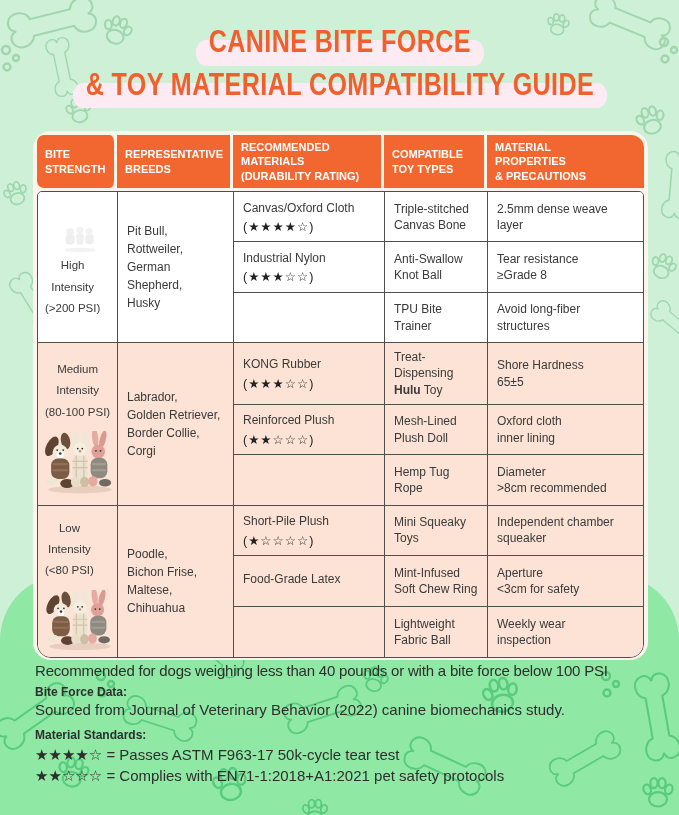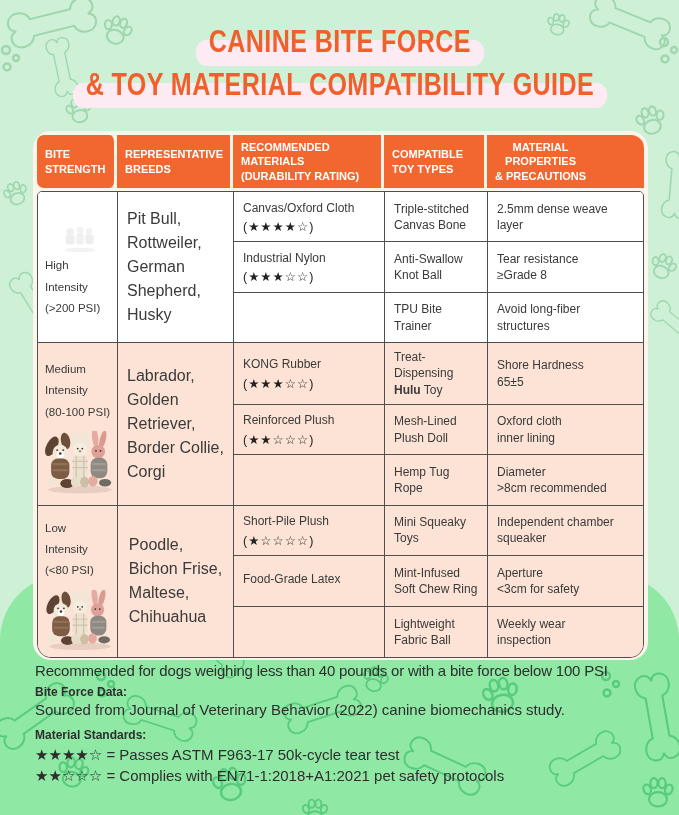--- a/index.html
+++ b/index.html
@@ -24,36 +24,36 @@
 
   
   .table-card{position:absolute;left:33px;top:131px;width:615px;height:529px;
       box-sizing:border-box;background:#fdf4eb;border-radius:18px;padding:4px;z-index:2;}
   .thead{display:grid;grid-template-columns:80px 116px 151px 103px 1fr;height:53px;}
   .th{background:#f2672f;color:#fff;font-weight:bold;font-size:11px;line-height:1.3;
       display:flex;align-items:center;padding:4px 8px;box-sizing:border-box;
       border-right:3px solid #fdf4eb;}
   .th span{white-space:pre-line;}
   .th.th0{border-top-left-radius:13px;border-radius:7px;}
-  .th.th4{border-top-right-radius:13px;border-right:none;text-align:center;}
+  .th.th4{border-top-right-radius:13px;border-right:none;}
 
   .tbody{margin-top:3px;height:465px;display:grid;
       grid-template-columns:80px 116px 151px 103px 1fr;grid-auto-rows:1fr;
       border:1px solid #4f4f4d;border-radius:5px 5px 14px 14px;overflow:hidden;
       background:#fce3d5;}
   .cell{box-sizing:border-box;border-right:1px solid #4f4f4d;border-bottom:1px solid #4f4f4d;
       display:flex;flex-direction:column;justify-content:center;align-items:flex-start;
       padding:6px 9px;font-size:12px;color:#3a3a3a;background:#fce3d5;}
   .cell.white{background:#ffffff;}
   .cell.c5{border-right:none;}
   .cell.bb0{border-bottom:none;}
   .span3{grid-row:span 3;}
-  .c1{padding:12px 3px 6px 7px;font-size:11.5px;}
+  .c1{padding:12px 3px 6px 7px;font-size:11.5px;text-align:center;}
   .strength{white-space:pre-line;line-height:1.85;}
-  .c2{font-size:16px;align-items:center;}
+  .c2{font-size:12px;}
   .breeds{white-space:pre-line;line-height:1.5;}
   .mat{line-height:1.35;}
   .stars{letter-spacing:1px;font-size:12.5px;margin-top:3px;color:#222;}
   .toytext{white-space:pre-line;line-height:1.35;}
   .toytext b{font-weight:bold;}
   .prop{white-space:pre-line;line-height:1.35;}
   .plush{margin-top:8px;align-self:center;}
   .ghost{opacity:.10;align-self:center;margin-bottom:2px;}
 
   

